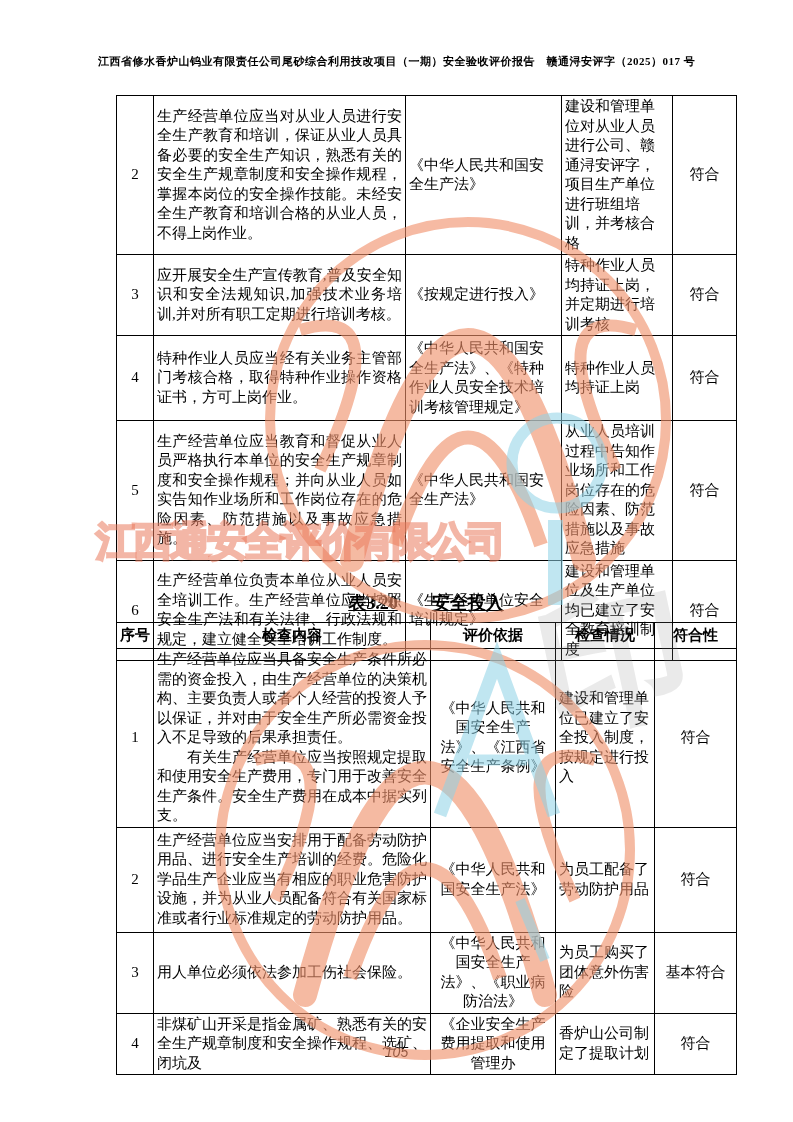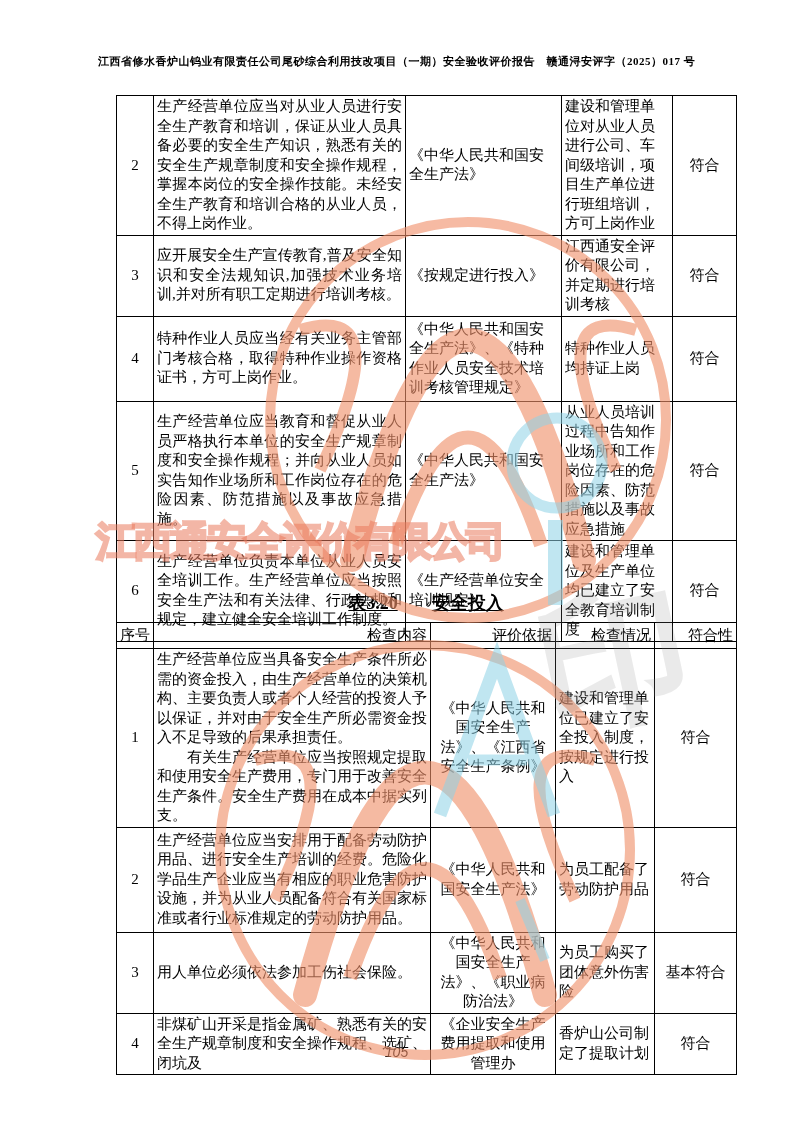--- a/index.html
+++ b/index.html
@@ -34,21 +34,21 @@
   td, th {
     border: 1px solid #000;
     padding: 1px 3px;
     font-size: 15px;
     line-height: 19.5px;
     vertical-align: middle;
     white-space: pre-wrap;
     word-break: break-all;
     overflow: hidden;
   }
-  th { font-weight: normal; text-align: right; height: 26px; }
+  th { font-weight: bold; text-align: center; height: 26px; }
   .al-center  { text-align: center; }
   .al-left    { text-align: left; }
   .al-justify { text-align: justify; }
   .table-caption {
     position: absolute;
     top: 591px; left: 116px; width: 620px;
     text-align: center;
     font-size: 18px;
     font-weight: bold;
     text-decoration: underline;
@@ -100,28 +100,28 @@
         <col style="width:252px">
         <col style="width:156px">
         <col style="width:111px">
         <col style="width:64px">
     </colgroup>
     <tbody>
         <tr style="height: 135px;">
           <td class="al-center">2</td>
           <td class="al-justify">生产经营单位应当对从业人员进行安全生产教育和培训，保证从业人员具备必要的安全生产知识，熟悉有关的安全生产规章制度和安全操作规程，掌握本岗位的安全操作技能。未经安全生产教育和培训合格的从业人员，不得上岗作业。</td>
           <td class="al-left">《中华人民共和国安全生产法》</td>
-          <td class="al-left">建设和管理单位对从业人员进行公司、车间级培训，项目生产单位进行班组培训，方可上岗作业</td>
+          <td class="al-left">建设和管理单位对从业人员进行公司、赣通浔安评字，项目生产单位进行班组培训，并考核合格</td>
           <td class="al-center">符合</td>
         </tr>
         <tr style="height: 62px;">
           <td class="al-center">3</td>
           <td class="al-justify">应开展安全生产宣传教育,普及安全知识和安全法规知识,加强技术业务培训,并对所有职工定期进行培训考核。</td>
           <td class="al-left">《按规定进行投入》</td>
-          <td class="al-left">江西通安全评价有限公司，并定期进行培训考核</td>
+          <td class="al-left">特种作业人员均持证上岗，并定期进行培训考核</td>
           <td class="al-center">符合</td>
         </tr>
         <tr style="height: 85px;">
           <td class="al-center">4</td>
           <td class="al-justify">特种作业人员应当经有关业务主管部门考核合格，取得特种作业操作资格证书，方可上岗作业。</td>
           <td class="al-left">《中华人民共和国安全生产法》、《特种作业人员安全技术培训考核管理规定》</td>
           <td class="al-left">特种作业人员均持证上岗</td>
           <td class="al-center">符合</td>
         </tr>
         <tr style="height: 123px;">

